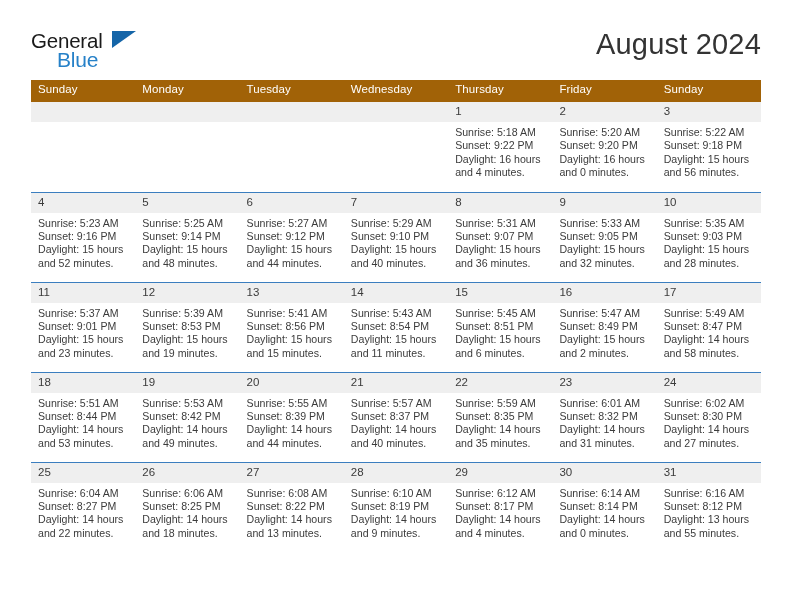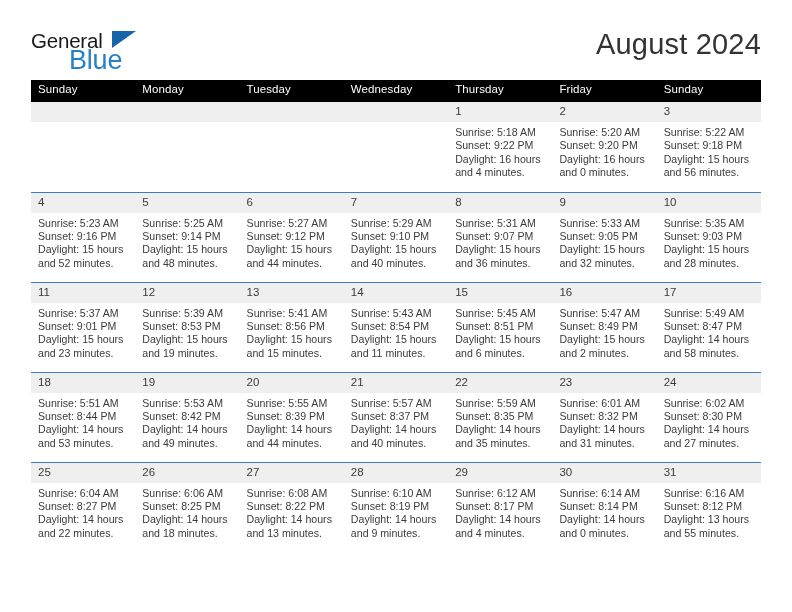--- a/index.html
+++ b/index.html
@@ -30,26 +30,26 @@
     padding-top: 2px;
   }
   .logo-general {
     font-size: 20.5px;
     color: #1a1a1a;
     letter-spacing: -0.2px;
     line-height: 23px;
     display: block;
   }
   .logo-blue {
-    font-size: 27px;
+    font-size: 21px;
     color: #2681c8;
     letter-spacing: -0.2px;
     line-height: 22px;
     display: block;
-    margin-left: 38px;
+    margin-left: 26px;
     margin-top: -3px;
   }
   .logo-triangle {
     position: absolute;
     left: 81px;
     top: 4px;
     width: 0;
     height: 0;
     border-left: 24px solid #1565a8;
     border-bottom: 17px solid transparent;
@@ -74,21 +74,21 @@
   }
 
   
   table.calendar {
     width: 730px;
     border-collapse: collapse;
     table-layout: fixed;
     margin-top: 6px;
   }
   table.calendar th {
-    background: #000000;
+    background: #a16207;
     color: #ffffff;
     font-size: 11.5px;
     font-weight: normal;
     text-align: left;
     padding: 1px 0 5px 7px;
     height: 22px;
     letter-spacing: 0.1px;
   }
   table.calendar td {
     vertical-align: top;

